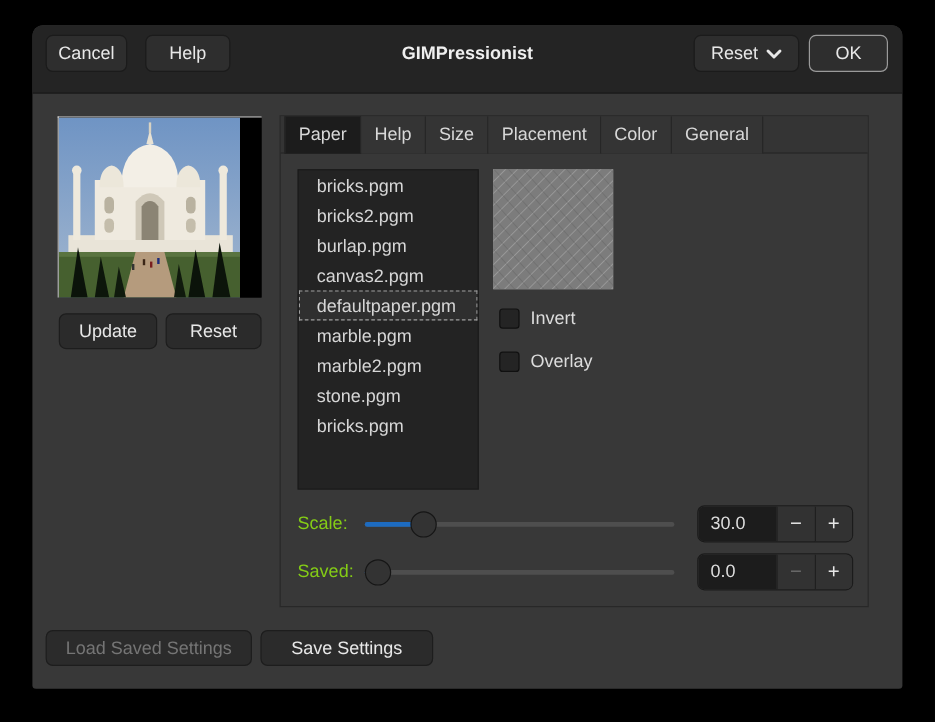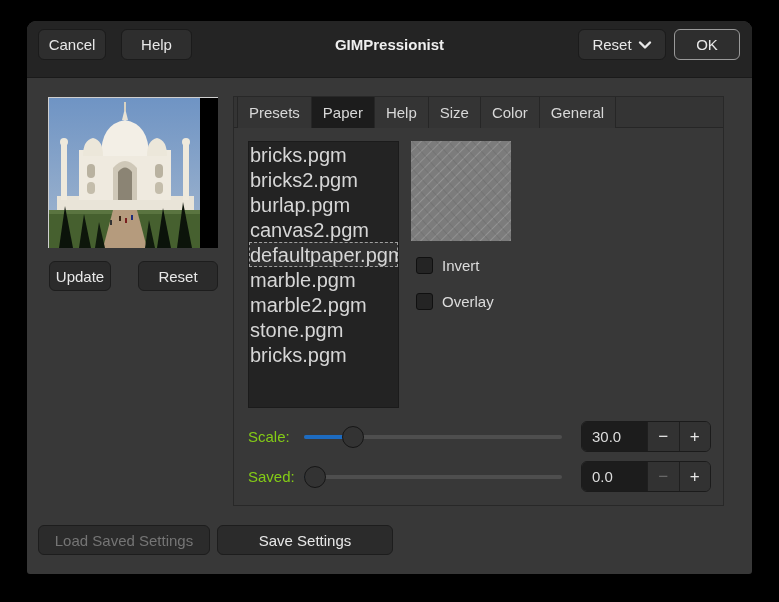--- a/index.html
+++ b/index.html
@@ -38,22 +38,22 @@
     border-bottom:1px solid #262626; }
   .tab { height:31px; display:flex; align-items:center; padding:0 11px;
     color:#d8d8d8; font-size:15px; background:#343434;
     border-right:1px solid #262626; cursor:default; }
   .tab:first-child { border-left:1px solid #262626; margin-left:3px; }
   .tab.active { background:#1c1c1c; }
 
   
   .paper-list { position:absolute; left:14px; top:44px; width:151px; height:267px;
     background:#232323; border:1px solid #1b1b1b; overflow:hidden; }
-  .list-item { height:25px; line-height:25px; padding:0 0; color:#d6d6d6;
-    font-size:20px; white-space:nowrap; border:1px solid transparent; cursor:default; }
+  .list-item { height:25px; line-height:25px; padding:0 14px; color:#d6d6d6;
+    font-size:15px; white-space:nowrap; border:1px solid transparent; cursor:default; }
   .list-item.selected { background:#2f2f2f; border:1px dashed #9f9f9f; }
 
   
   .texture { position:absolute; left:177px; top:44px; width:100px; height:100px; }
 
   
   .checkrow { position:absolute; left:182px; display:flex; align-items:center;
     gap:9px; height:20px; cursor:default; }
   .checkbox { width:17px; height:17px; background:#242424; border:1px solid #101010;
     border-radius:3px; }
@@ -142,29 +142,29 @@
       <path d="M128 150 L134 104 L143 150 Z" fill="#0c140a"></path>
       <path d="M46 150 L50 124 L56 150 Z" fill="#101a0d"></path>
       <path d="M96 150 L100 122 L106 150 Z" fill="#101a0d"></path>
 
       <rect x="70" y="118" width="2" height="5" fill="#3a2516"></rect>
       <rect x="76" y="120" width="2" height="5" fill="#7a1f1f"></rect>
       <rect x="82" y="117" width="2" height="5" fill="#1f2c7a"></rect>
       <rect x="61" y="122" width="2" height="5" fill="#333"></rect>
     </svg>
   </div>
-  <div class="btn" style="left:22px;top:240px;width:62px;height:30px;">Update</div>
+  <div class="btn" style="left:22px;top:240px;width:82px;height:30px;">Update</div>
   <div class="btn" style="left:111px;top:240px;width:80px;height:30px;">Reset</div>
 
   <div class="notebook">
     <div class="tabbar">
-        <div class="tab">Presets</div>
         <div class="tab active">Paper</div>
         <div class="tab">Help</div>
         <div class="tab">Size</div>
+        <div class="tab">Placement</div>
         <div class="tab">Color</div>
         <div class="tab">General</div>
       </div>
 
     <div class="paper-list">
         <div class="list-item">bricks.pgm</div>
         <div class="list-item">bricks2.pgm</div>
         <div class="list-item">burlap.pgm</div>
         <div class="list-item">canvas2.pgm</div>
         <div class="list-item selected">defaultpaper.pgm</div>
@@ -228,15 +228,15 @@
       <div class="handle" style="left: 0px;"></div>
     </div>
     <div class="spingroup" style="left:347px;top:364px;">
       <div class="spin-entry">0.0</div>
       <div class="spin-btn disabled">−</div>
       <div class="spin-btn">+</div>
     </div>
   </div>
 
   <div class="btn disabled" style="left:11px;top:504px;width:172px;height:30px;">Load Saved Settings</div>
-  <div class="btn" style="left:190px;top:504px;width:176px;height:30px;">Save Settings</div>
+  <div class="btn" style="left:190px;top:504px;width:144px;height:30px;">Save Settings</div>
 
 </div>
 
 </body></html>

